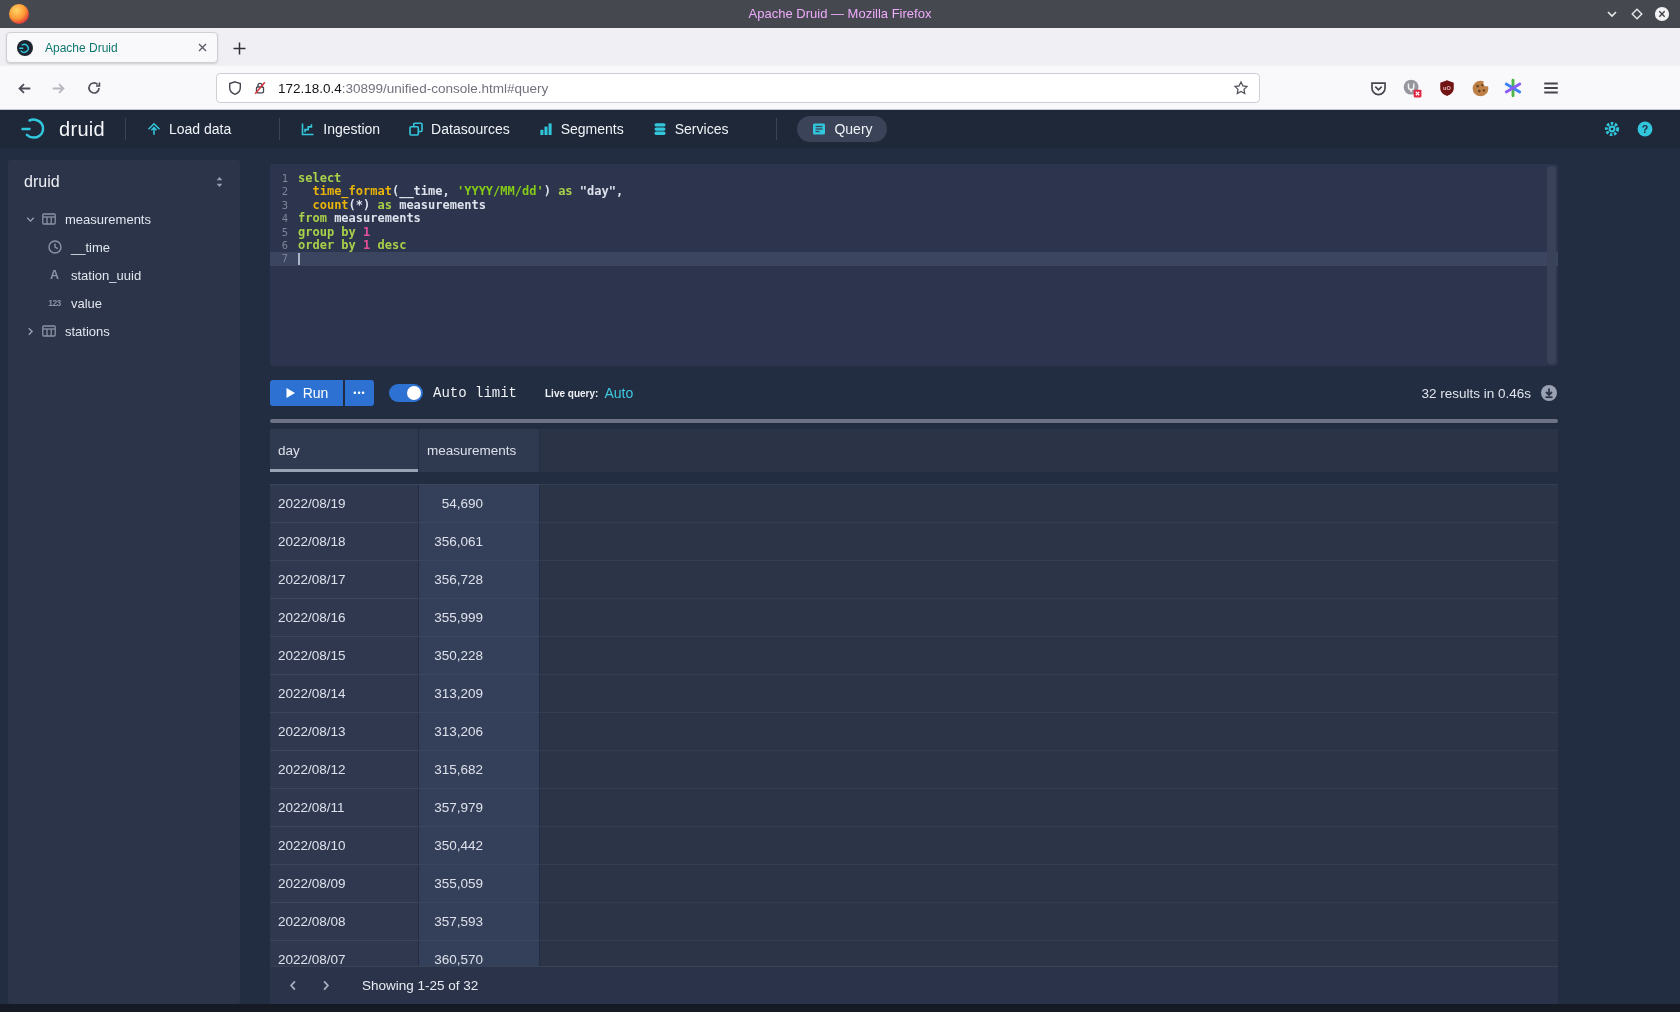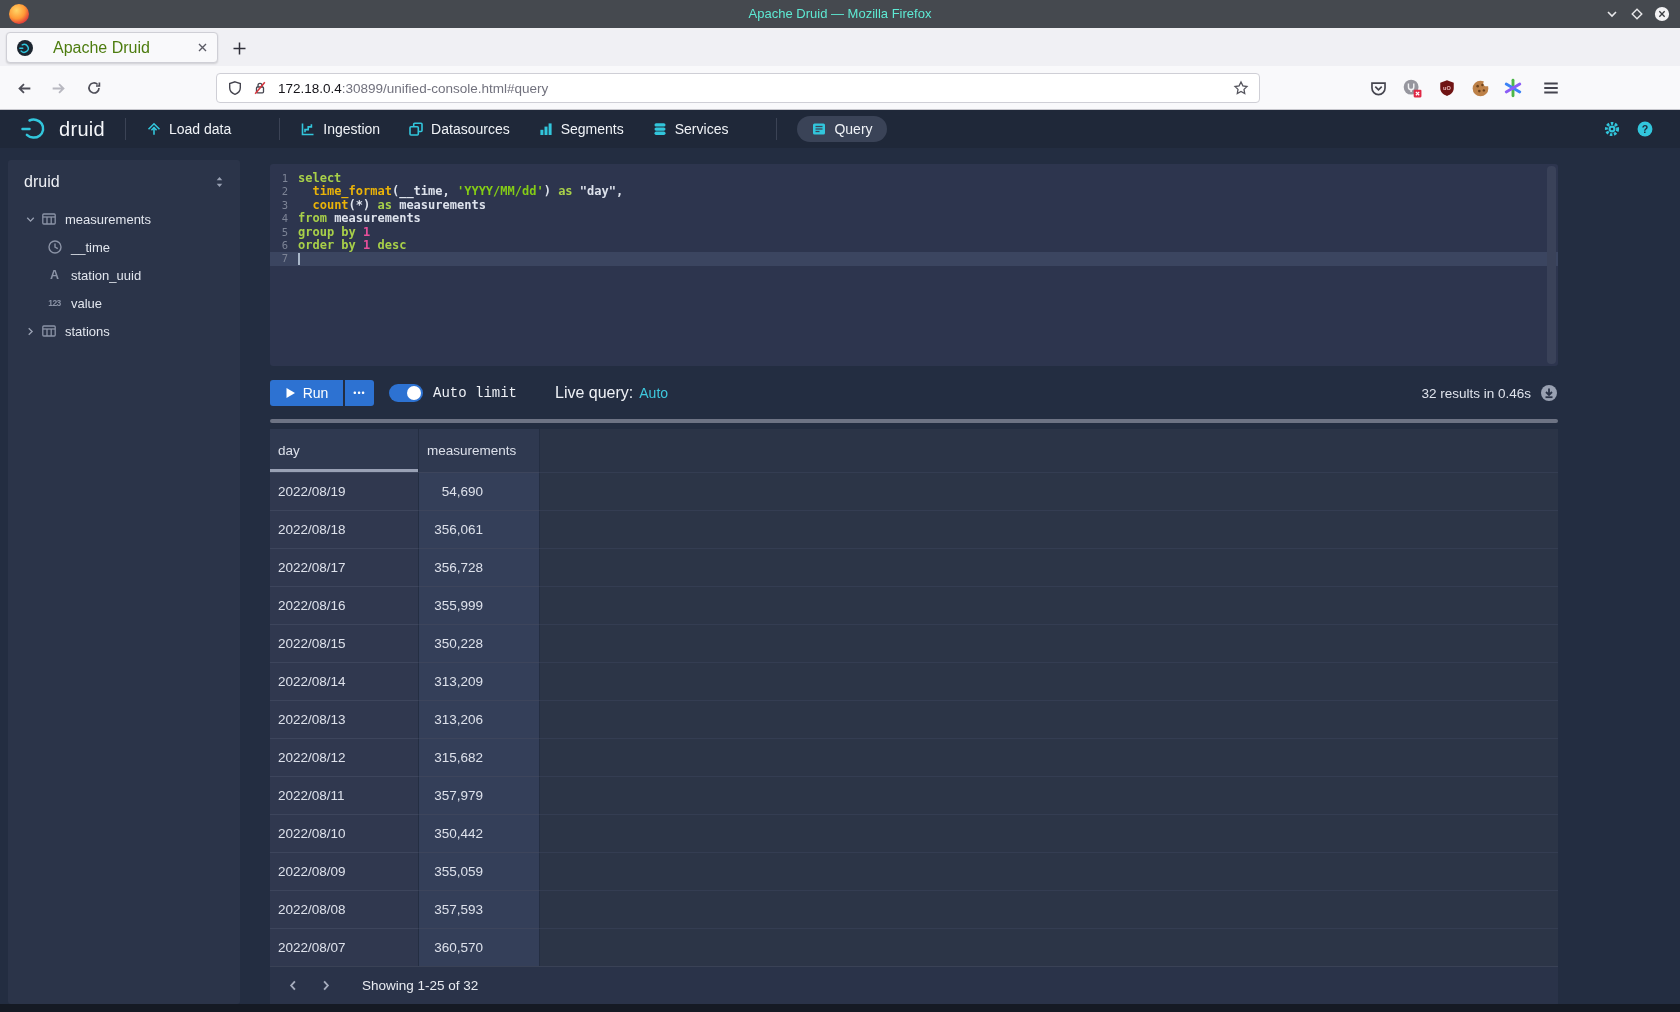--- a/index.html
+++ b/index.html
@@ -5,29 +5,29 @@
   * { margin:0; padding:0; box-sizing:border-box; }
   html,body { background:#10141c; }
   #screen {
     position:relative; width:1680px; height:1012px; overflow:hidden;
     font-family:"Liberation Sans", sans-serif; -webkit-font-smoothing:antialiased;
   }
   
   .titlebar { position:absolute; left:0; top:0; width:1680px; height:28px; background:#45494f; }
   .ff-logo { position:absolute; left:9px; top:4px; width:20px; height:20px; border-radius:50%;
     background:radial-gradient(circle at 38% 32%, #ffd567, #ff9a36 45%, #e3443a 72%, #a02a50); }
-  .win-title { position:absolute; left:0; right:0; top:6px; text-align:center; font-size:13px; color:#5eead4; }
+  .win-title { position:absolute; left:0; right:0; top:6px; text-align:center; font-size:13px; color:#f0abfc; }
   .win-controls { position:absolute; right:0; top:0; height:28px; display:flex; align-items:center; gap:9px; padding-right:10px; }
   .win-btn { width:16px; height:16px; display:flex; align-items:center; justify-content:center; }
   
   .tabbar { position:absolute; left:0; top:28px; width:1680px; height:38px; background:#f0f0f4; }
   .tab { position:absolute; left:6px; top:4px; width:212px; height:31px; background:#f9f9fb;
     border:1px solid #cfcfd6; border-radius:4px; box-shadow:0 1px 2px rgba(0,0,0,.14);
     display:flex; align-items:center; padding:0 8px 0 10px; }
-  .tab-title { flex:1; margin-left:20px; font-size:16px; color:#4d7c0f; white-space:nowrap; overflow:hidden; }
+  .tab-title { flex:1; margin-left:12px; font-size:12px; color:#0f766e; white-space:nowrap; overflow:hidden; }
   .newtab-btn { position:absolute; left:228px; top:9px; width:22px; height:22px; display:flex; align-items:center; justify-content:center; }
   
   .urlrow { position:absolute; left:0; top:66px; width:1680px; height:44px; background:#f9f9fb; border-bottom:1px solid #ccccd2; }
   .nav-btn { position:absolute; top:10px; width:24px; height:24px; display:flex; align-items:center; justify-content:center; border-radius:4px; }
   .url-field { position:absolute; left:216px; top:7px; width:1044px; height:30px; background:#ffffff;
     border:1px solid #cfcfd6; border-radius:4px; display:flex; align-items:center; padding:8px 10px; }
   .url-text { margin-left:10px; font-size:13.5px; white-space:nowrap; }
   .url-host { color:#15141a; }
   .url-rest { color:#72727e; }
   .url-star { margin-left:auto; display:flex; }
@@ -71,34 +71,34 @@
   .tok-kw{color:#a8d049;} .tok-fn{color:#eab308;} .tok-str{color:#84cc16;} .tok-num{color:#e84f9b;} .tok-pl{color:#dde2ec;}
   
   .runbar { position:absolute; left:270px; top:232px; width:1288px; height:26px; display:flex; align-items:center; }
   .run-btn { width:73px; height:26px; background:#2d72d2; border-radius:3px 0 0 3px; display:flex; align-items:center;
     justify-content:center; gap:7px; color:#fff; font-size:14px; cursor:pointer; }
   .more-btn { width:29px; height:26px; background:#2d72d2; border-radius:0 3px 3px 0; margin-left:2px; display:flex;
     align-items:center; justify-content:center; color:#fff; font-size:9px; letter-spacing:1px; cursor:pointer; }
   .switch { position:relative; width:34px; height:18px; background:#2d72d2; border-radius:9px; margin-left:15px; cursor:pointer; }
   .switch .knob { position:absolute; right:2px; top:2px; width:14px; height:14px; background:#fff; border-radius:50%; }
   .rb-label { margin-left:10px; font-size:14px; color:#eef1f6;font-family:Liberation Mono, monospace; }
-  .lq-label { margin-left:38px; font-size:16px; color:#eef1f6; }
+  .lq-label { margin-left:28px; font-size:10px; color:#eef1f6;font-weight:bold; }
   .lq-value { margin-left:6px; font-size:14px; color:#3ec9de; cursor:pointer; }
   .rb-right { margin-left:auto; display:flex; align-items:center; gap:9px;text-align:right; }
   .result-count { font-size:13.5px; color:#dfe3ec; }
   
   .tbl-divider { position:absolute; left:270px; top:271px; width:1288px; height:4px; background:#6d7384; border-radius:2px; }
   .thead { position:absolute; left:270px; top:281px; width:1288px; height:43px; display:flex; }
   .th { background:#2f3950; border-right:1px solid #242e42; display:flex; align-items:center; padding-left:8px;
     font-size:13.5px; color:#dce0ea; position:relative; cursor:pointer; }
   .th-day { width:149px; }
   .th-meas { width:121px; }
   .th-day::after { content:""; position:absolute; left:0; bottom:0; width:100%; height:3px; background:#99a1b5; }
   .th-fill { flex:1; background:#2b3447; }
-  .tbody { position:absolute; left:270px; top:324px; width:1288px; height:494px; overflow:hidden; }
+  .tbody { position:absolute; left:270px; top:336px; width:1288px; height:494px; overflow:hidden; }
   .t-row { height:38px; display:flex; cursor:default; }
   .td { display:flex; align-items:center; font-size:13.5px; color:#dde1eb; border-top:1px solid #3d455c; border-right:1px solid #242e42; }
   .td-day { width:149px; background:#30384f; padding-left:8px; }
   .td-meas { width:121px; background:#343f59; padding-left:8px; }
   .td-meas .num { display:inline-block; width:56px; text-align:right; }
   .td-fill { flex:1; background:#2c3547; border-top:1px solid #343d52; }
   
   .tfooter { position:absolute; left:270px; top:818px; width:1288px; height:38px; background:#2a3349;
     display:flex; align-items:center; padding-left:10px; border-top:1px solid #3a4256; }
   .pg-btn { width:26px; height:26px; display:flex; align-items:center; justify-content:center; color:#a6adbd; cursor:pointer; }

